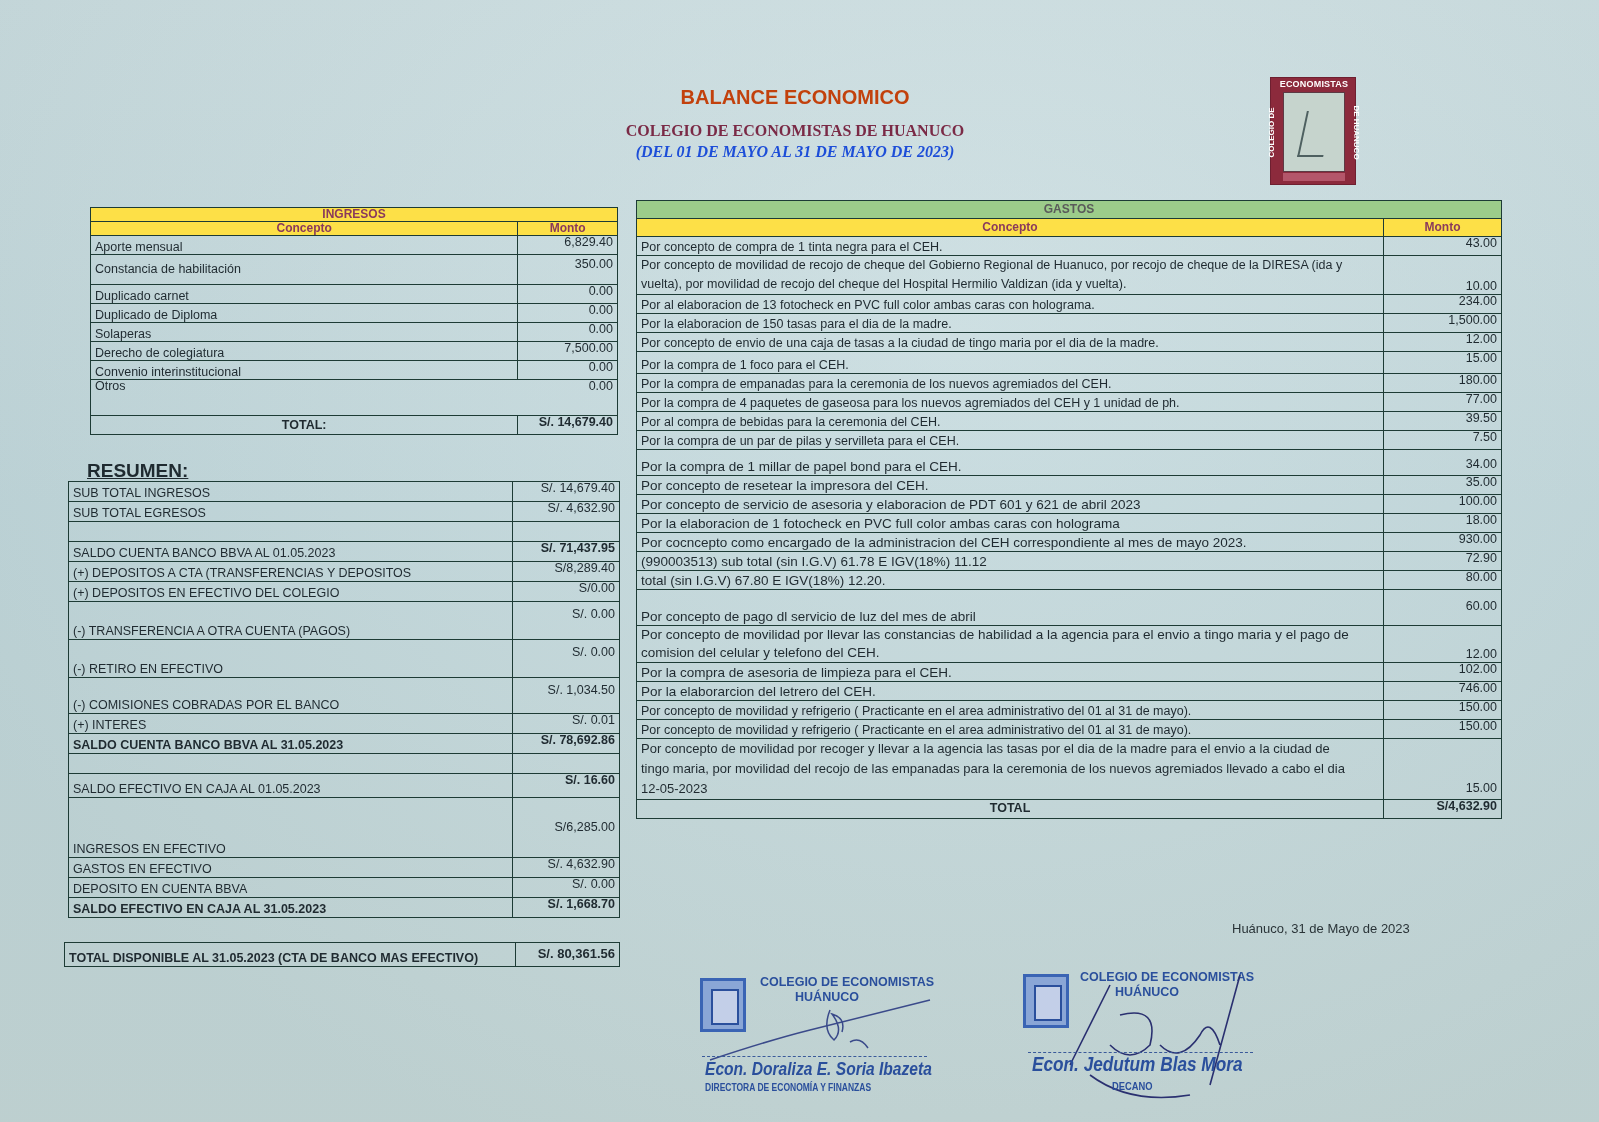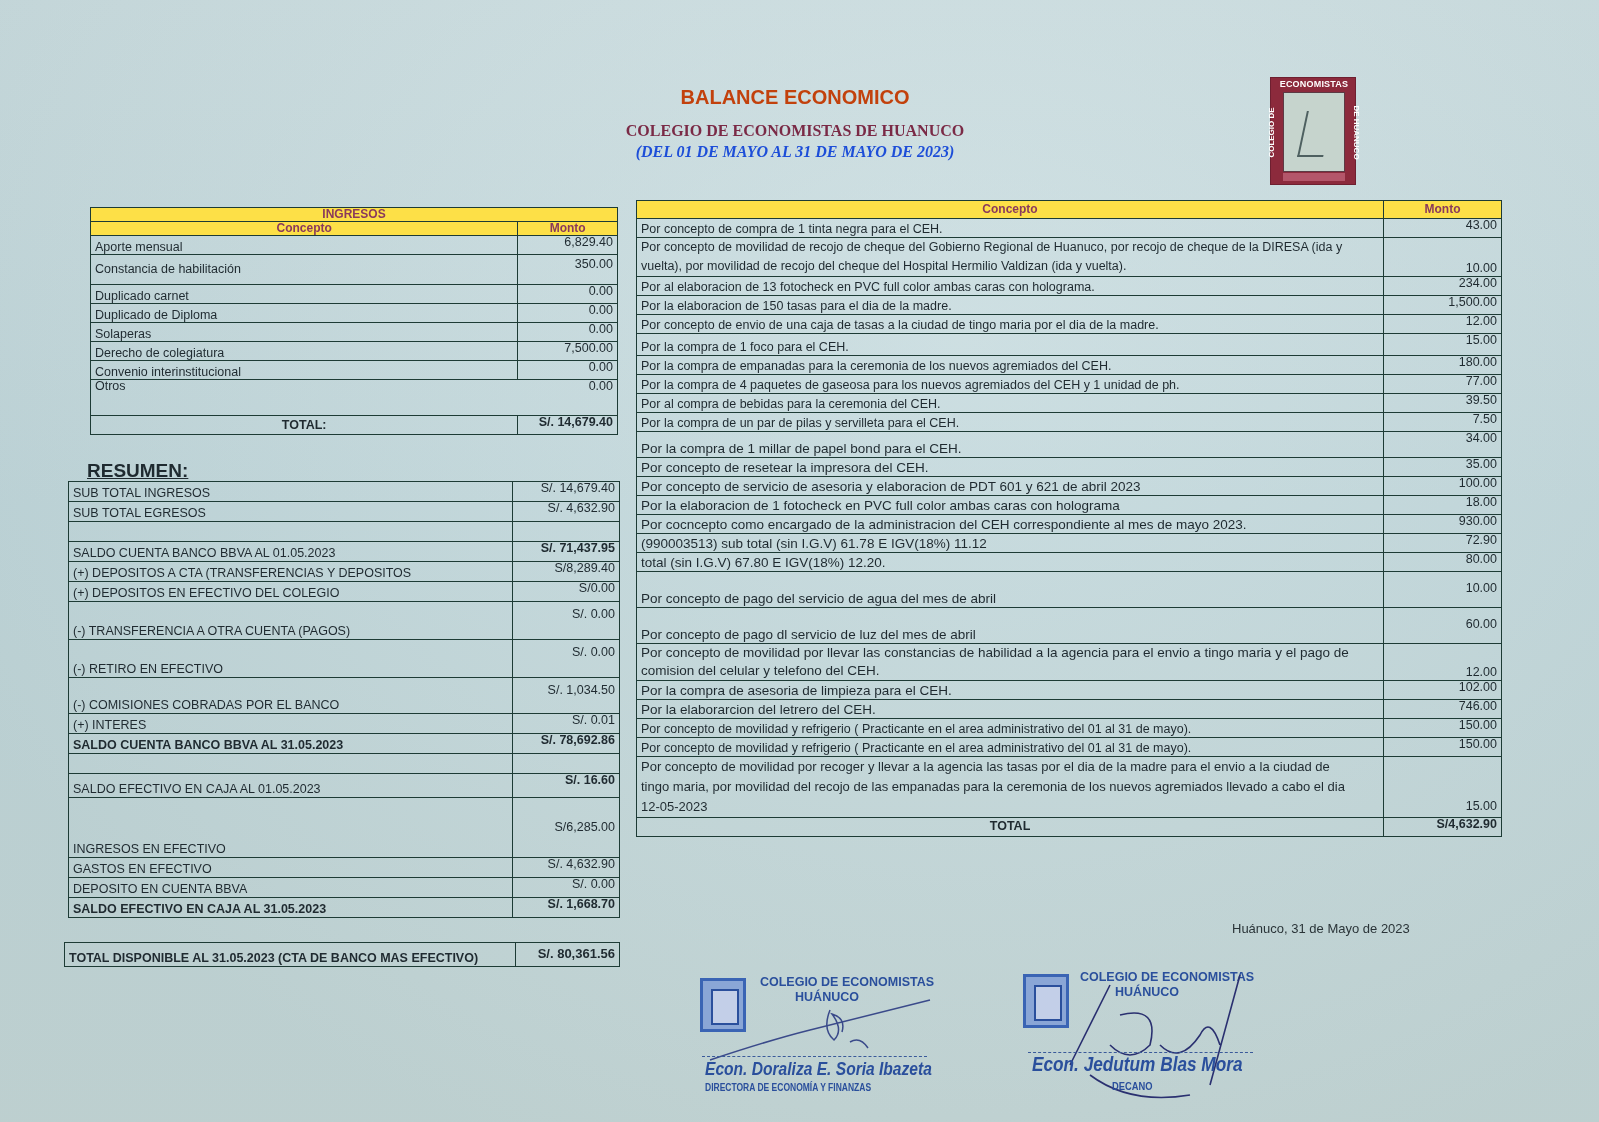--- a/index.html
+++ b/index.html
@@ -253,20 +253,23 @@
   </tr>
 </tbody>
   </table>
 
 <table id="gastos">
   <colgroup>
       <col style="width:748px">
       <col style="width:118px">
     </colgroup>
   <tbody>
+      <tr>
+    <th colspan="2" class="hdr-green" style="height:18px">GASTOS</th>
+  </tr>
   <tr>
     <th class="hdr-gray" style="height:18px">Concepto</th>
     <th class="hdr-gray">Monto</th>
   </tr>
   <tr>
     <td class="cb">Por concepto de compra de 1 tinta negra para el CEH.</td>
     <td class="amt">43.00</td>
   </tr>
   <tr>
     <td style="height:38px; line-height:1.5">Por concepto de movilidad de recojo de cheque del Gobierno Regional de Huanuco, por recojo de cheque de la DIRESA (ida y vuelta), por movilidad de recojo del cheque del Hospital Hermilio Valdizan  (ida y vuelta).</td>
@@ -299,21 +302,21 @@
   <tr>
     <td class="cb">Por al compra de bebidas para la ceremonia del CEH.</td>
     <td class="amt">39.50</td>
   </tr>
   <tr>
     <td class="cb">Por la compra de un par de pilas y servilleta para el CEH.</td>
     <td class="amt">7.50</td>
   </tr>
   <tr>
     <td class="cb" style="height:26px; font-size:13.5px">Por la compra de 1 millar de papel bond para el CEH.</td>
-    <td class="amt" style="padding-top:0">34.00</td>
+    <td class="amt" style="padding-top:8px">34.00</td>
   </tr>
   <tr>
     <td class="cb" style="font-size:13.5px">Por concepto de resetear la impresora del CEH.</td>
     <td class="amt">35.00</td>
   </tr>
   <tr>
     <td class="cb" style="font-size:13.5px">Por concepto de servicio de asesoria y elaboracion de PDT 601 y 621 de abril 2023</td>
     <td class="amt">100.00</td>
   </tr>
   <tr>
@@ -324,24 +327,20 @@
     <td class="cb" style="font-size:13.5px">Por cocncepto como encargado de la administracion del CEH correspondiente al mes de mayo 2023.</td>
     <td class="amt">930.00</td>
   </tr>
   <tr>
     <td class="cb" style="font-size:13.5px">(990003513) sub total (sin I.G.V) 61.78 E IGV(18%) 11.12</td>
     <td class="amt">72.90</td>
   </tr>
   <tr>
     <td class="cb" style="font-size:13.5px">total (sin I.G.V) 67.80 E IGV(18%) 12.20.</td>
     <td class="amt">80.00</td>
-  </tr>
-  <tr>
-    <td class="cb" style="height:36px; font-size:13.5px">Por concepto de pago del servicio de agua del mes de abril</td>
-    <td class="amt" style="vertical-align:middle">10.00</td>
   </tr>
   <tr>
     <td class="cb" style="height:36px; font-size:13.5px">Por concepto de pago dl servicio de luz del mes de abril</td>
     <td class="amt" style="vertical-align:middle">60.00</td>
   </tr>
   <tr>
     <td style="height:36px; font-size:13.5px; line-height:1.35">Por concepto de movilidad por llevar las constancias de habilidad a la agencia para el envio a tingo maria y el pago de comision del celular y telefono del CEH.</td>
     <td class="amt-bottom">12.00</td>
   </tr>
   <tr>

